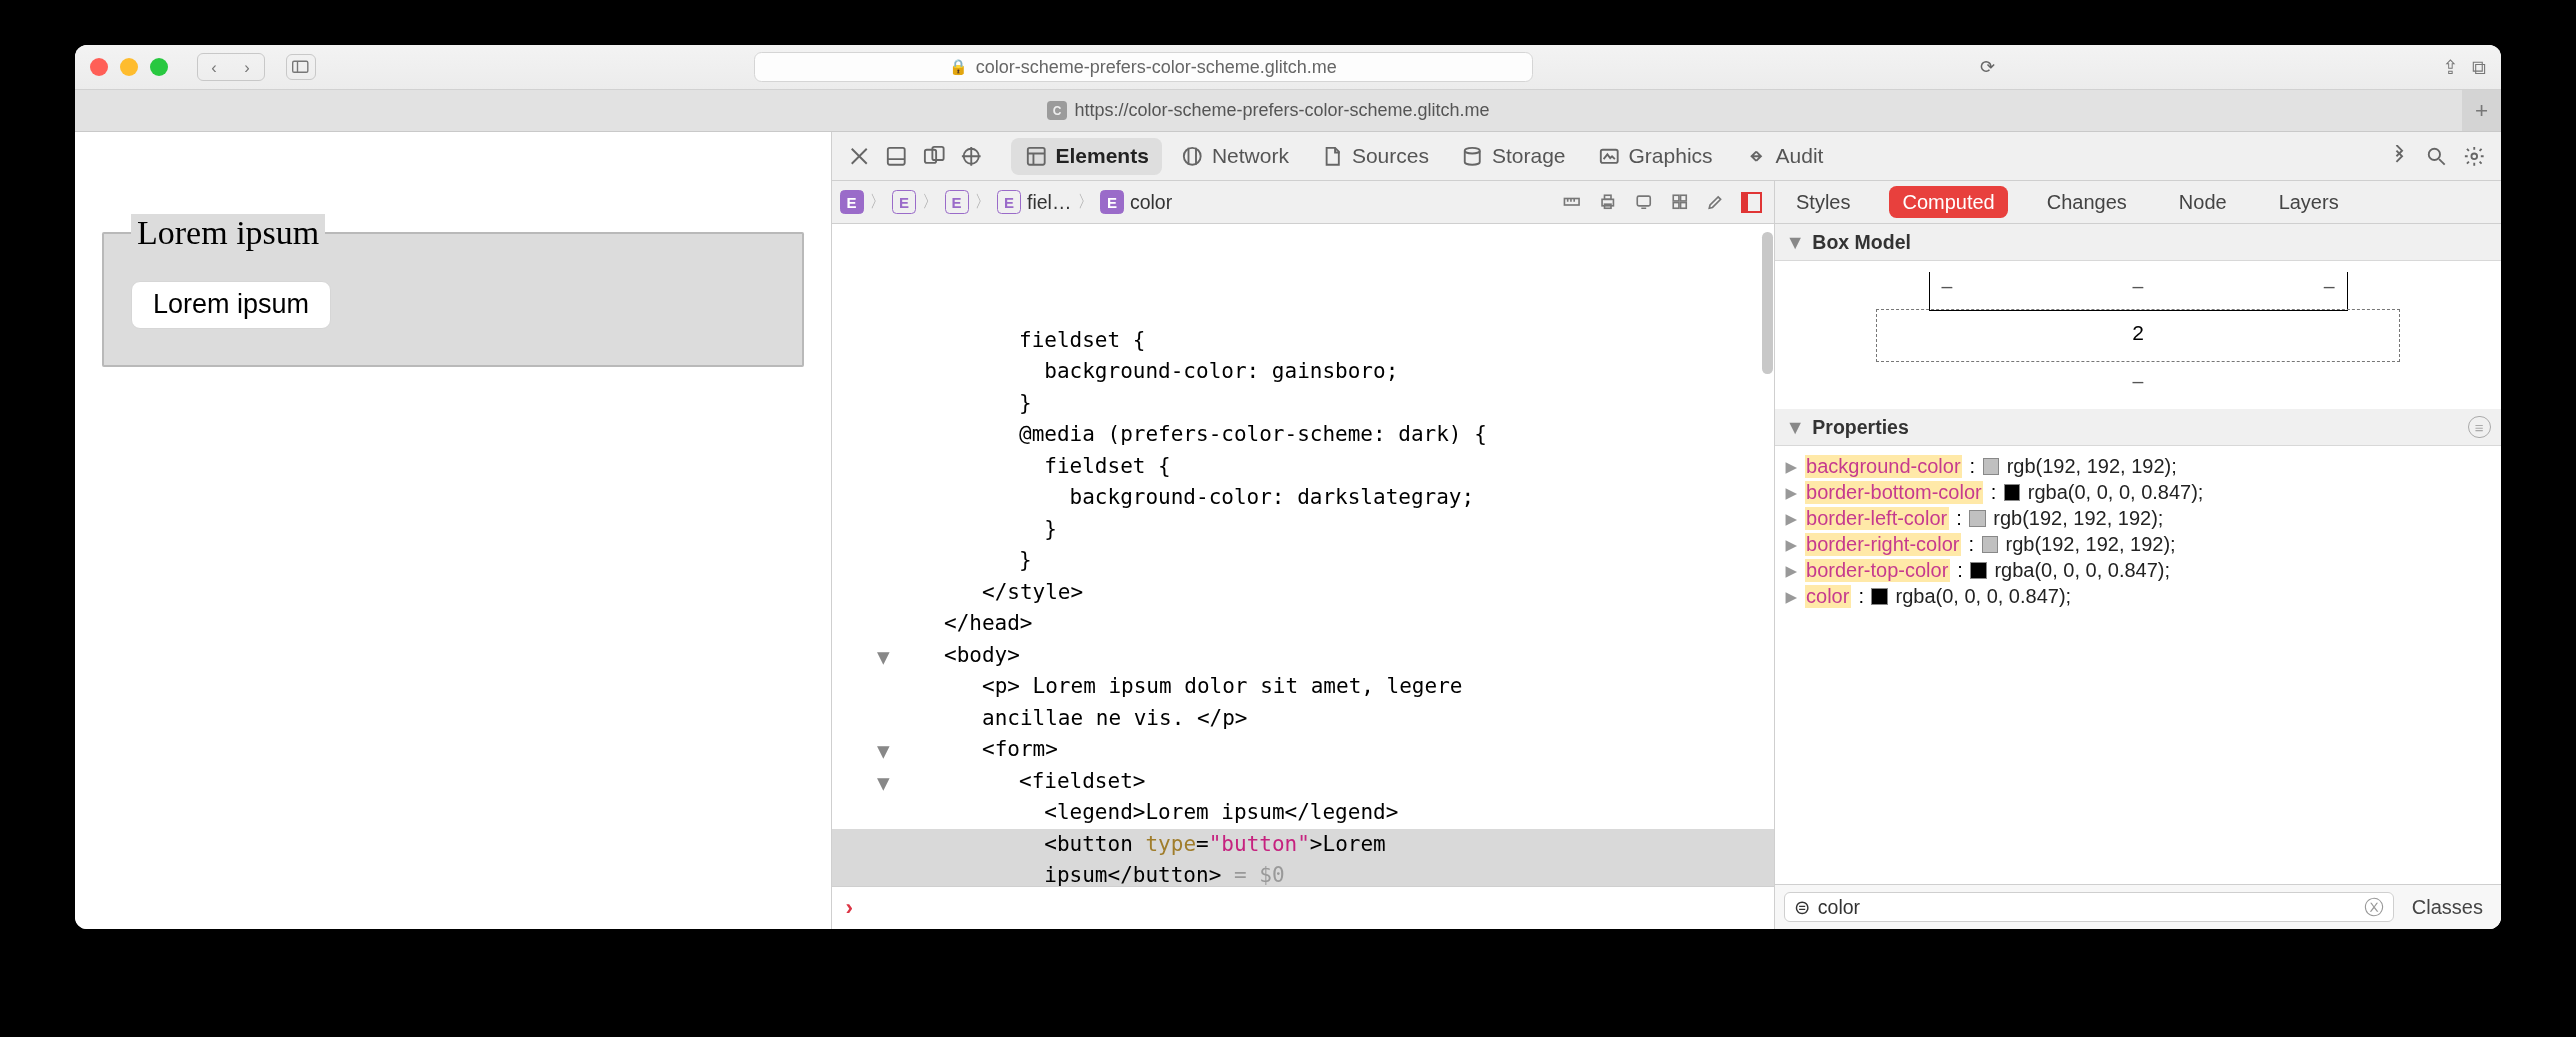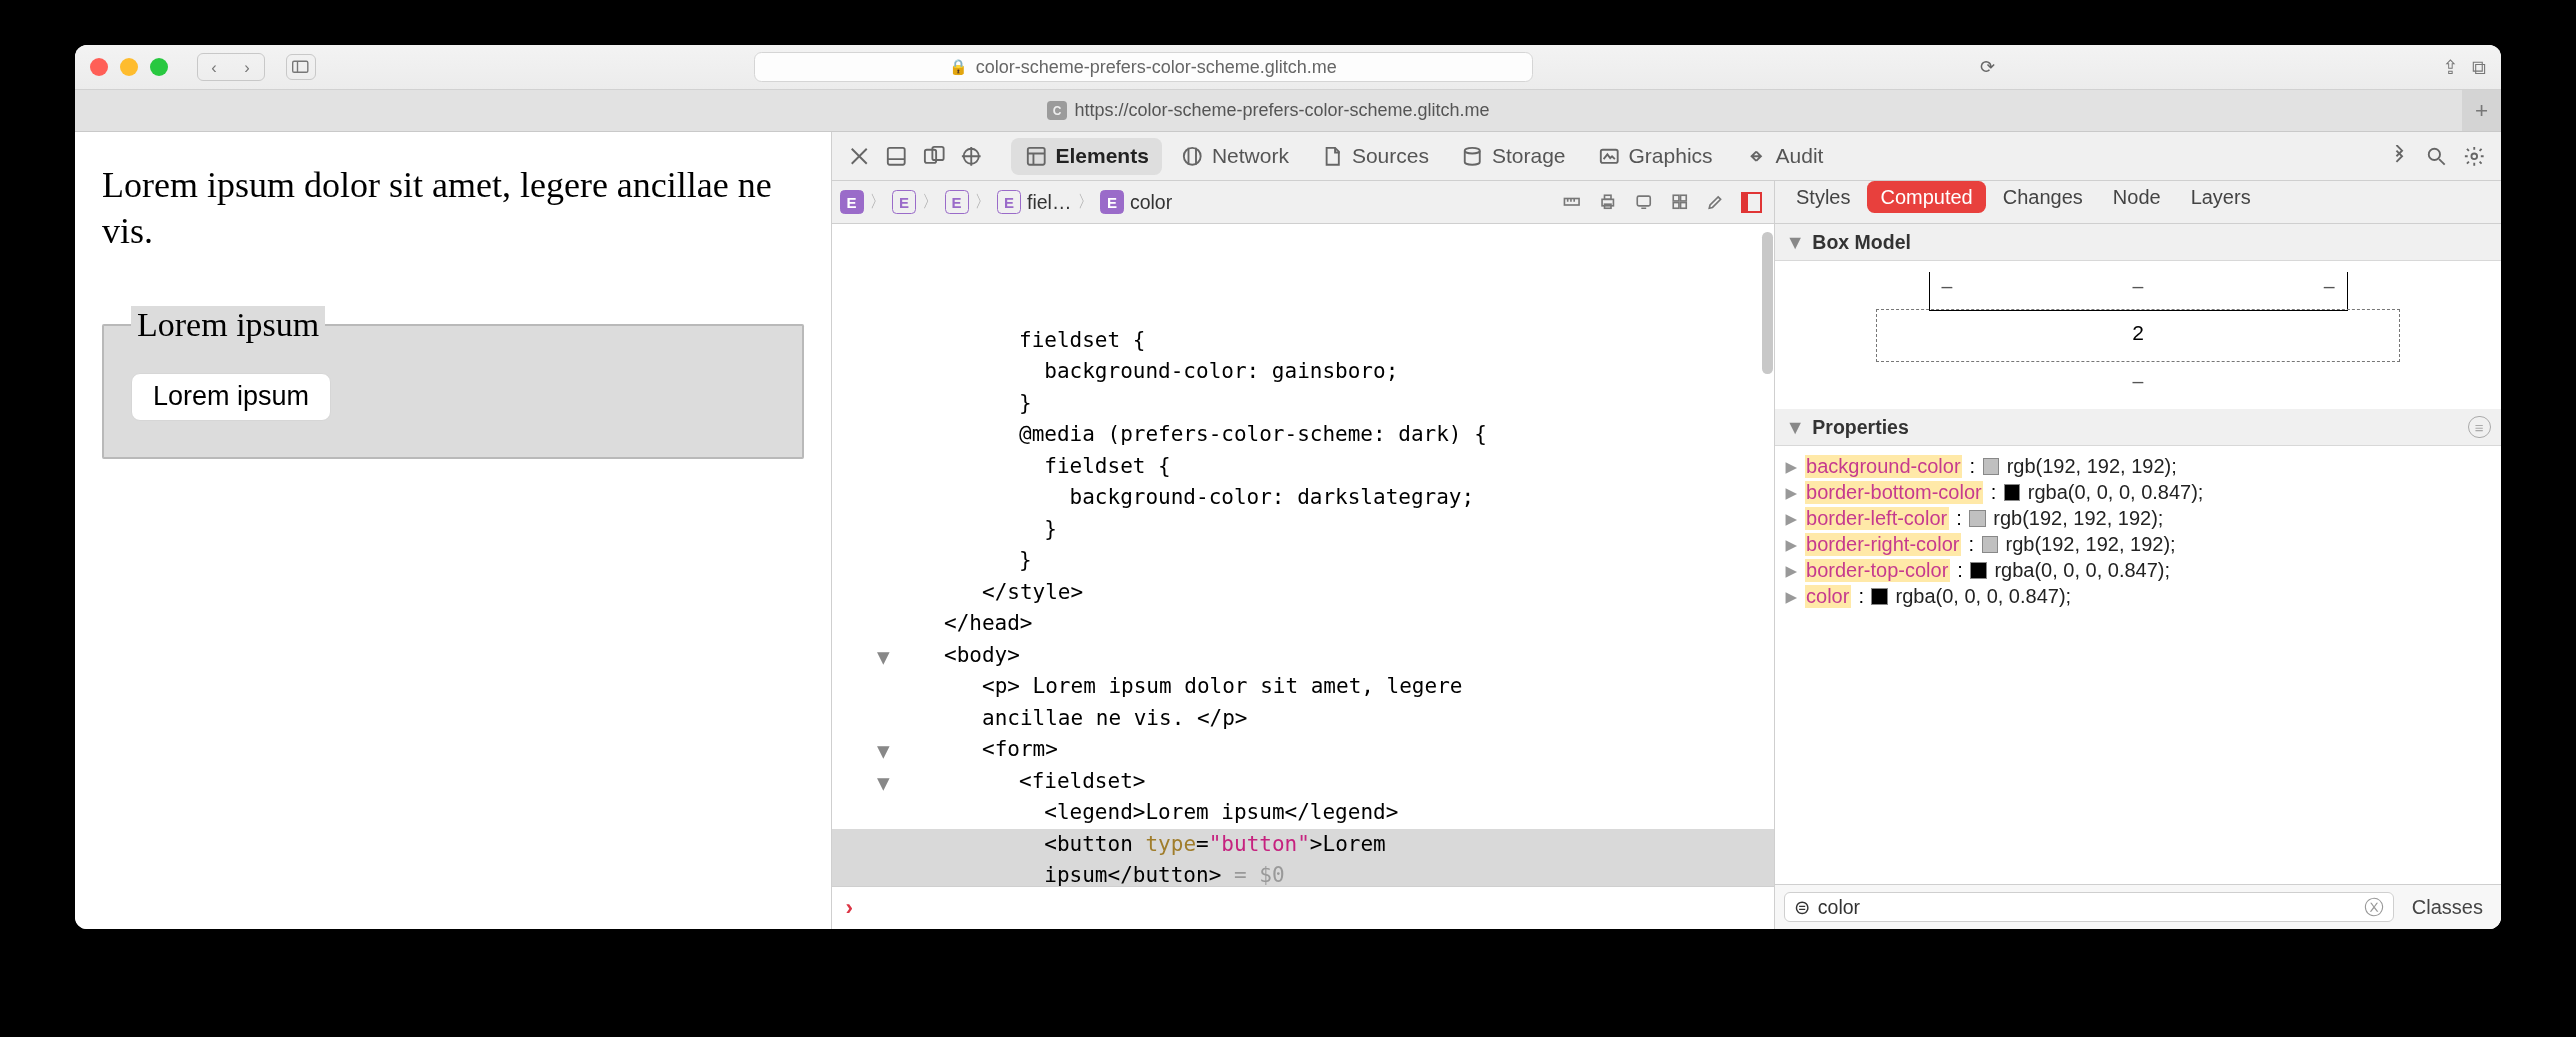--- a/index.html
+++ b/index.html
@@ -91,21 +91,21 @@
 .attrv{color:#c6227f;}
 .disc{position:absolute;left:45px;color:#888;transform:translateY(1.5px);}
 .ln-pad1{padding-left:112px!important;}
 .ln-pad2{padding-left:150px!important;}
 .ln-pad3{padding-left:187px!important;}
 .dom-scrollbar{position:absolute;right:1.5px;top:7.5px;width:10.5px;height:142px;background:#c8c8c8;border-radius:5.2px;}
 .console-strip{height:43px;border-top:1.5px solid #cfcfcf;display:flex;align-items:center;padding:0 13.5px;}
 .console-strip .chev{color:#dc3545;font-size:22.5px;font-weight:700;}
 
 .sidebar{width:726px;display:flex;flex-direction:column;background:#fff;}
-.side-tabs{height:43px;background:#f0f0f0;border-bottom:0.7px solid #cfcfcf;display:flex;align-items:flex-start;gap:3px;padding:0 7.5px;}
+.side-tabs{height:43px;background:#f0f0f0;border-bottom:0.7px solid #cfcfcf;display:flex;align-items:center;gap:25px;padding:0 7.5px;}
 .side-tab{padding:4.5px 13.5px;border-radius:7.5px;font-size:20px;color:#444;}
 .side-tab.active{background:#e8403d;color:#fff;}
 .section-hdr{height:37px;background:#f0f0f0;border-bottom:0.7px solid #d8d8d8;display:flex;align-items:center;padding:0 10.5px;gap:7.5px;font-size:19.5px;color:#333;font-weight:600;}
 .section-hdr .tri{color:#888;}
 .section-hdr .circ{margin-left:auto;width:22.5px;height:22.5px;border:1.5px solid #aaa;border-radius:50%;display:flex;align-items:center;justify-content:center;font-size:15px;color:#aaa;}
 .boxmodel{padding:10.5px 30px 16.5px;display:flex;flex-direction:column;align-items:center;position:relative;}
 .bm-inner{width:419px;height:39px;border:1.5px solid #000;position:relative;border-top:none;}
 .bm-inner .dash{position:absolute;color:#555;font-size:19.5px;}
 .bm-outer{width:524px;border:1.5px dashed #777;margin-top:-1.5px;padding:6px 0 16.5px;display:flex;flex-direction:column;align-items:center;position:relative;}
 .bm-outer .num{font-size:21px;margin-top:4.5px;}
@@ -157,21 +157,20 @@
     <div class="tab">
       <span class="favicon">C</span>
       <span>https://color-scheme-prefers-color-scheme.glitch.me</span>
     </div>
     <div class="newtab">+</div>
   </div>
 
   <div class="content">
 
     <div class="page">
-      <p>Lorem ipsum dolor sit amet, legere ancillae ne vis.</p>
       <form>
         <fieldset>
           <legend>Lorem ipsum</legend>
           <button type="button">Lorem ipsum</button>
         </fieldset>
       </form>
     </div>
 
     <div class="devtools">
 

